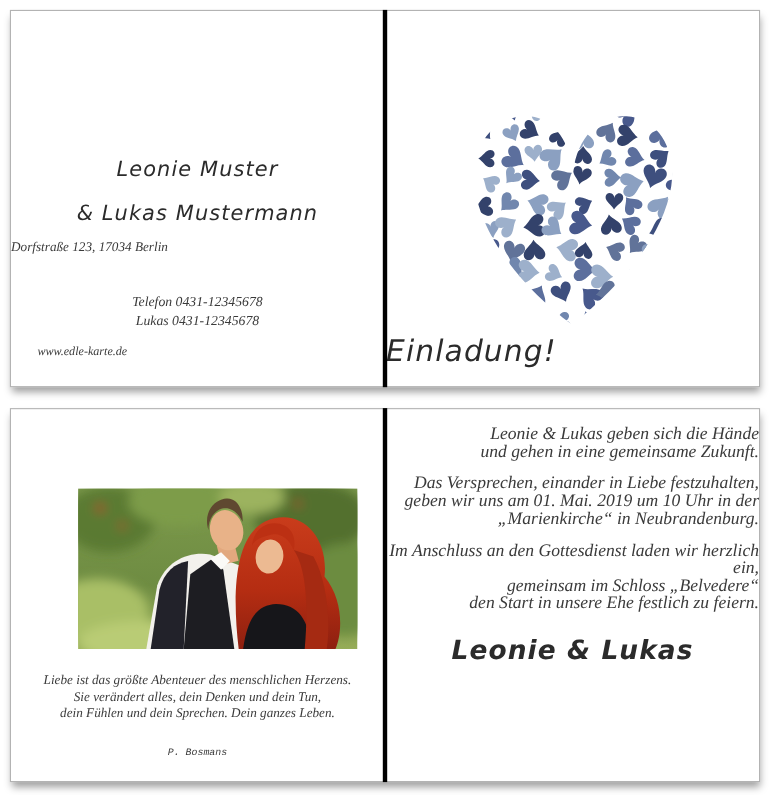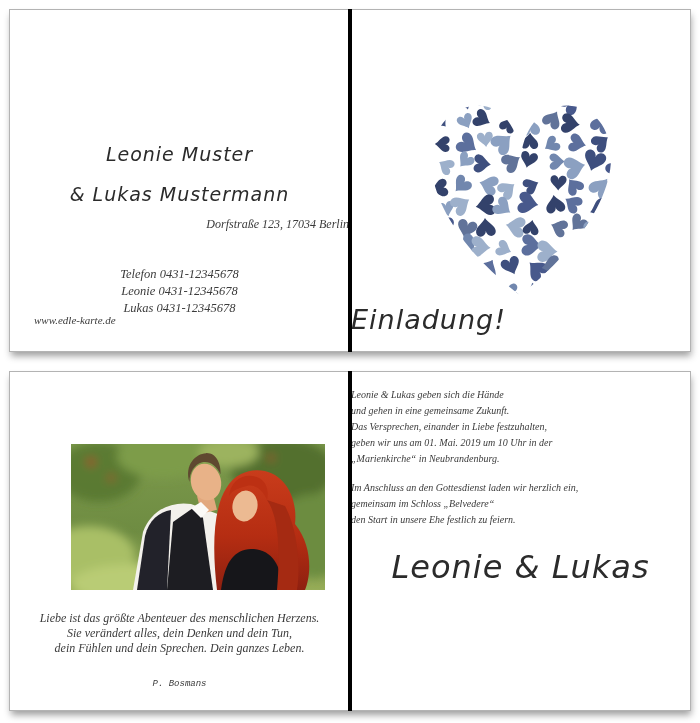--- a/index.html
+++ b/index.html
@@ -28,58 +28,57 @@
     color:#2b2b2b;letter-spacing:1px;
   }
   
   .serif{
     font-family:"Liberation Serif","DejaVu Serif",serif;font-style:italic;
     color:#3a3a3a;
   }
 
   
   .back-names{margin-top:124px;text-align:center;font-size:19px;line-height:40px;}
-  .back-address{text-align:right;font-size:12px;margin-top:3px;}
+  .back-address{text-align:left;font-size:12px;margin-top:3px;}
   .back-phones{text-align:center;font-size:12.5px;line-height:17px;margin-top:34px;}
   .back-website{position:absolute;left:24px;bottom:25px;font-size:11px;}
 
   
   .front-wrap{text-align:center;}
   .heart-box{margin:52px auto 0 auto;width:222px;height:238px;}
   .front-title{font-size:27px;margin-top:4px;text-align:left;}
 
   
   .photo-box{position:absolute;left:61px;top:72px;width:254px;height:146px;}
   .quote-block{position:absolute;top:239px;left:0;right:0;text-align:center;
     font-size:12px;line-height:15px;}
   .quote-author{font-size:9px;margin-top:21px;font-family:Liberation Mono, monospace;}
 
   
   .inner-right{text-align:center;}
   .inner-heading{margin-top:46px;font-size:21px;line-height:31px;text-align:center;}
-  .para{font-size:10px;line-height:16px;text-align:left;}
+  .para{font-size:16px;line-height:16px;text-align:right;}
   .para.p1{margin-top:15px;}
-  .para.p2{}
+  .para.p2{margin-top:13px;}
   .para.p3{margin-top:13px;}
-  .signature{margin-top:20px;font-size:32px;text-align:center;}
+  .signature{margin-top:20px;font-size:24px;text-align:center;font-weight:bold;}
 </style>
 </head>
 <body>
 
 <div class="card" id="card-outer">
 
   <div class="panel left">
     <div class="hand back-names">
       <div>Leonie Muster</div>
       <div>&amp; Lukas Mustermann</div>
     </div>
     <div class="serif back-address">Dorfstraße 123, 17034 Berlin</div>
     <div class="serif back-phones">
       <div>Telefon 0431-12345678</div>
-      <div>Leonie 0431-12345678</div>
       <div>Lukas 0431-12345678</div>
     </div>
     <div class="serif back-website">www.edle-karte.de</div>
   </div>
 
   <div class="panel right front-wrap">
     <div class="heart-box">
       <svg id="heart-svg" width="222" height="238" viewBox="0 0 220 240">
         <defs>
           <clipPath id="big-heart-clip">

